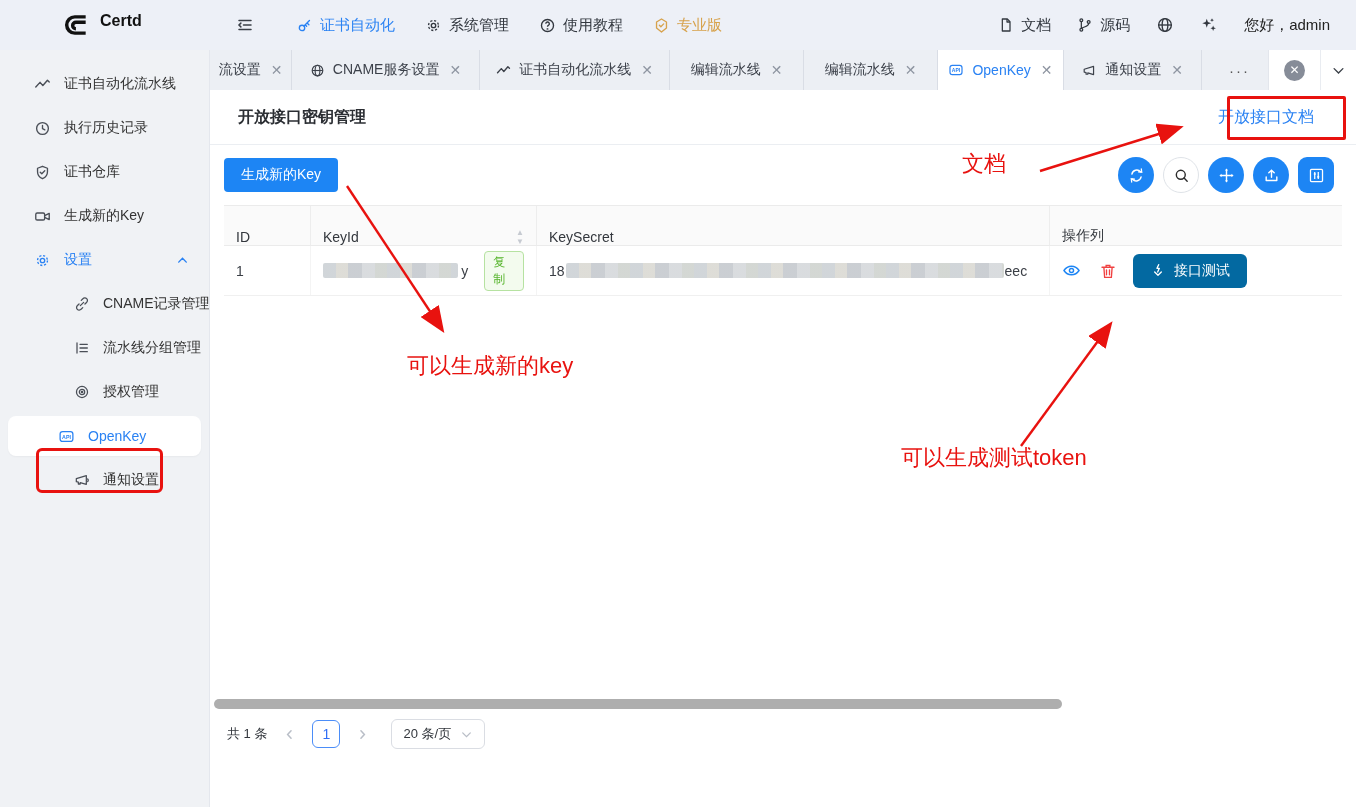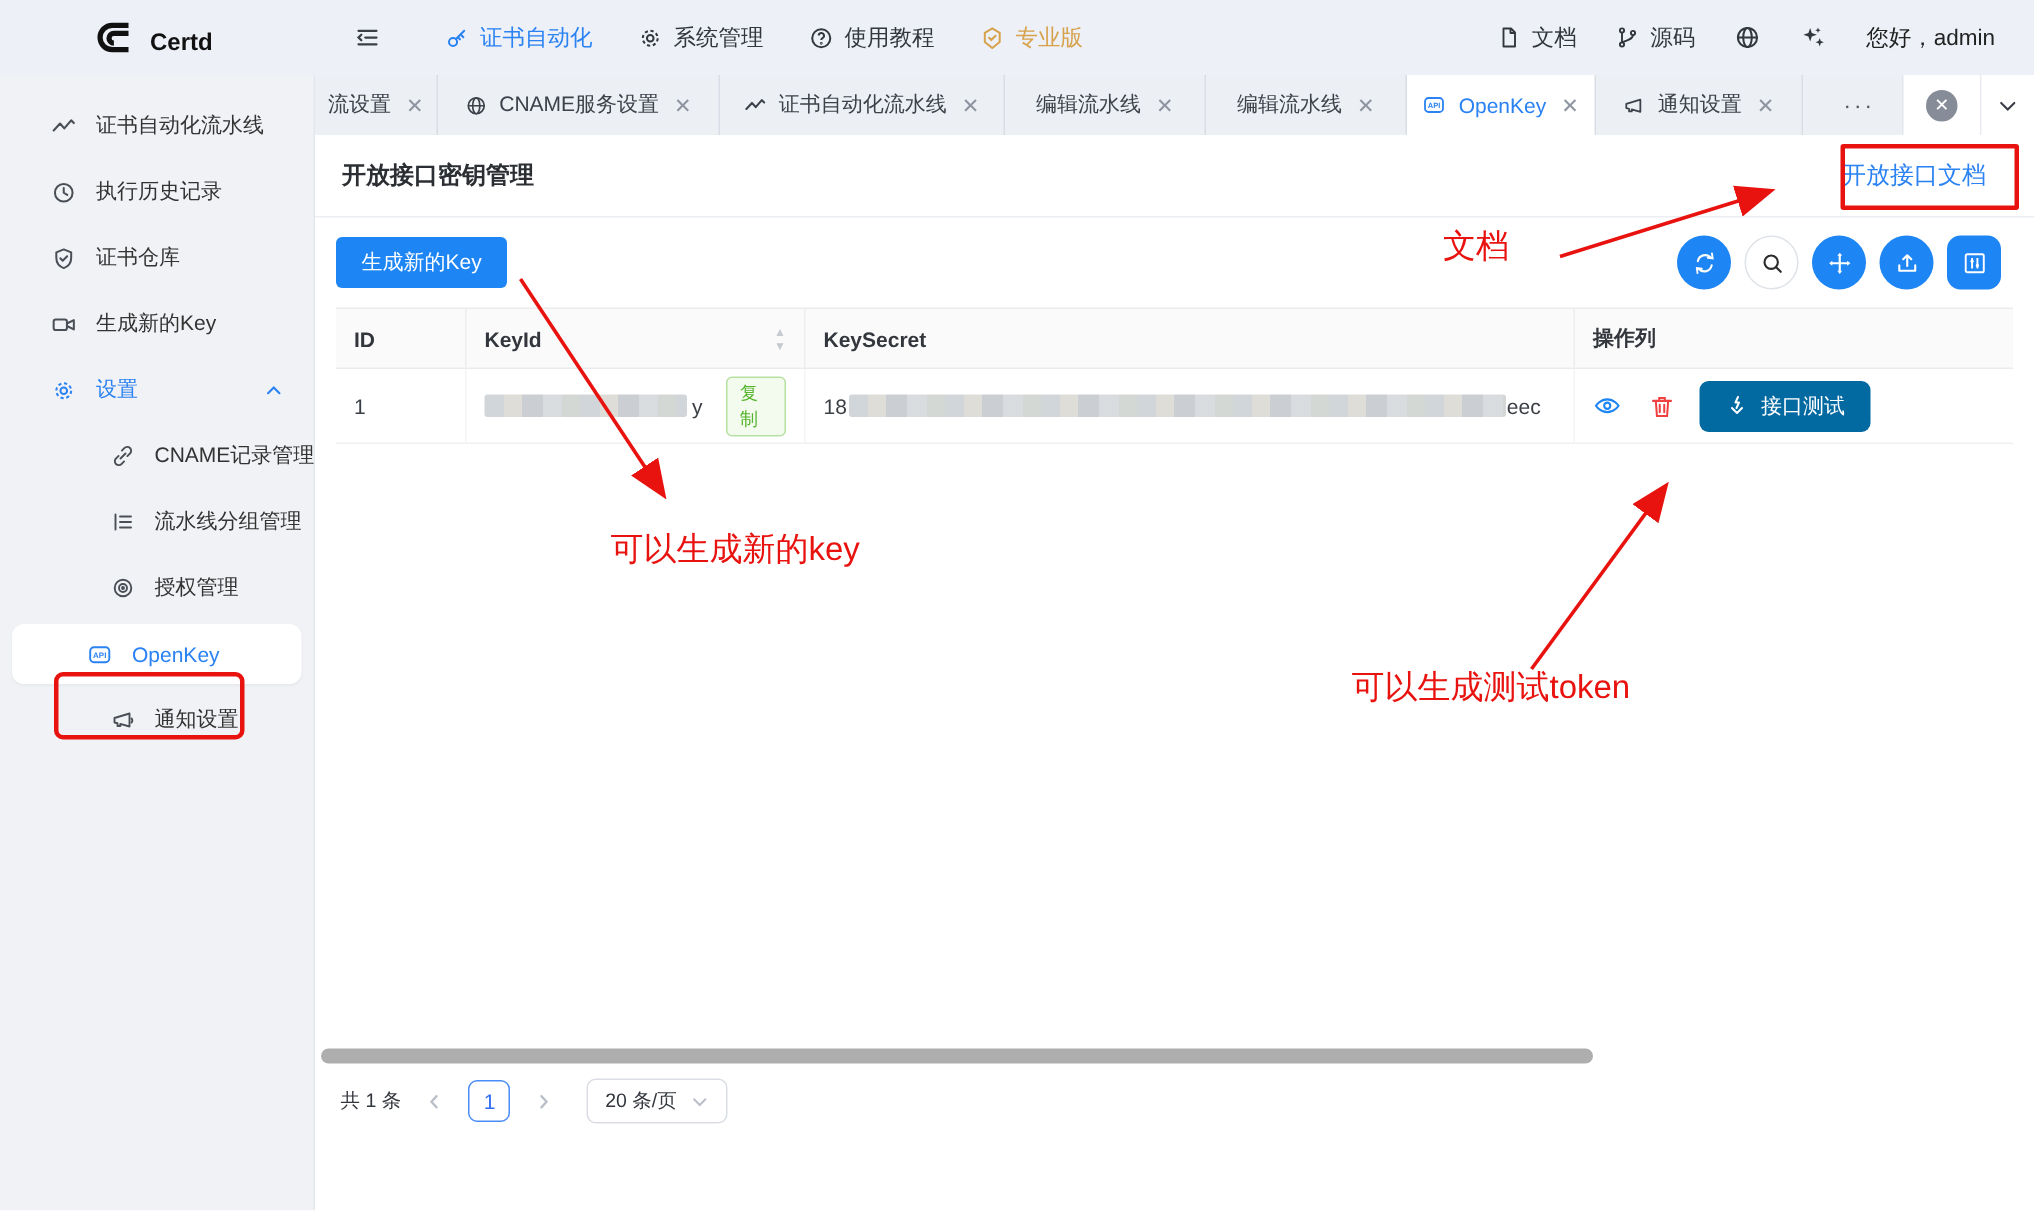--- a/index.html
+++ b/index.html
@@ -4,21 +4,21 @@
 <style>
   *{margin:0;padding:0;box-sizing:border-box}
   html,body{width:1356px;height:807px;overflow:hidden;background:#fff;
     font-family:"Liberation Sans","DejaVu Sans",sans-serif;color:#333}
   #app{position:relative;width:1356px;height:807px;background:#fff}
   .i{display:inline-block;vertical-align:middle;flex:none}
 
   
   .hdr{position:absolute;top:0;left:0;width:1356px;height:50px;background:#edf0f7;
     display:flex;align-items:center}
-  .logo{display:flex;align-items:flex-end;gap:10px;padding-left:64px;width:212px;flex:none}
+  .logo{display:flex;align-items:flex-start;gap:10px;padding-left:64px;width:212px;flex:none}
   .logo-text{font-size:16px;font-weight:700;color:#111}
   .collapse-btn{margin-left:24px;color:#3a3f47;cursor:pointer;display:flex}
   .hdr-menu{display:flex;align-items:center;gap:30px;margin-left:42px}
   .hmenu-item{display:flex;align-items:center;gap:7px;font-size:15px;color:#32373f;cursor:pointer;white-space:nowrap}
   .hmenu-item.blue{color:#2a82f3}
   .hmenu-item.gold{color:#d7a24c}
   .hdr-right{margin-left:auto;display:flex;align-items:center;gap:26px;padding-right:26px}
   .hlink{display:flex;align-items:center;gap:7px;font-size:15px;color:#32373f;cursor:pointer;white-space:nowrap}
   .hicon{color:#32373f;cursor:pointer;display:flex}
   .greeting{font-size:15px;color:#222;white-space:nowrap}
@@ -52,35 +52,35 @@
   .closeall{width:52px;background:#fff;display:flex;align-items:center;justify-content:center;
     border-left:1px solid #e3e6ec;cursor:pointer}
   .circle-x{width:21px;height:21px;border-radius:50%;background:#868c98;color:#fff;
     font-size:12px;line-height:1;display:flex;align-items:center;justify-content:center}
   .tab-dd{width:36px;background:#fff;display:flex;align-items:center;justify-content:center;
     border-left:1px solid #e9ecf1;color:#3a3f47;cursor:pointer}
 
   
   .content{position:relative;height:667px;background:#fff;overflow:hidden}
   .page-head{height:55px;border-bottom:1px solid #ebeef2;display:flex;align-items:center;
-    justify-content:space-between;padding:0 18px}
+    justify-content:space-between;padding:0 28px}
   .page-title{font-size:16px;font-weight:700;color:#2b2e33}
   .doc-link{color:#2a82f3;font-size:16px;margin-right:14px;cursor:pointer;text-decoration:none}
   .toolbar{height:60px;display:flex;align-items:center;justify-content:space-between;padding:0 14px}
   .btn-primary{height:34px;padding:0 17px;background:#1d85f4;color:#fff;border:none;
     border-radius:4px;font-size:14px;cursor:pointer}
   .tool-btns{display:flex;gap:9px;align-items:center;margin-right:8px}
   .tbtn{width:36px;height:36px;border-radius:50%;background:#1d85f4;color:#fff;border:none;
     display:flex;align-items:center;justify-content:center;cursor:pointer}
   .tbtn.white{background:#fff;color:#2b2b2b;border:1px solid #dfe3e8}
   .tbtn.square{border-radius:9px}
 
   .table{margin:0 14px;border-top:1px solid #ebebeb}
   .thead{display:flex;height:40px;background:#fafafa;border-bottom:1px solid #ebebeb}
-  .th{display:flex;align-items:center;padding:0 12px;font-size:14px;font-weight:700;
+  .th{display:flex;align-items:flex-end;padding:0 12px;font-size:14px;font-weight:400;
     color:#33373d;border-right:1px solid #ededed}
   .th:last-child{border-right:none}
   .c-id{width:87px;flex:none}
   .c-key{width:226px;flex:none}
   .c-secret{width:513px;flex:none}
   .c-act{flex:1}
   .sort{margin-left:auto;display:flex;flex-direction:column;color:#c6cad1;font-size:8px;
     line-height:7px;cursor:pointer}
   .trow{display:flex;height:50px;align-items:center;border-bottom:1px solid #f0f0f0}
   .td{display:flex;align-items:center;padding:0 12px;font-size:14px;color:#3a3e45;

